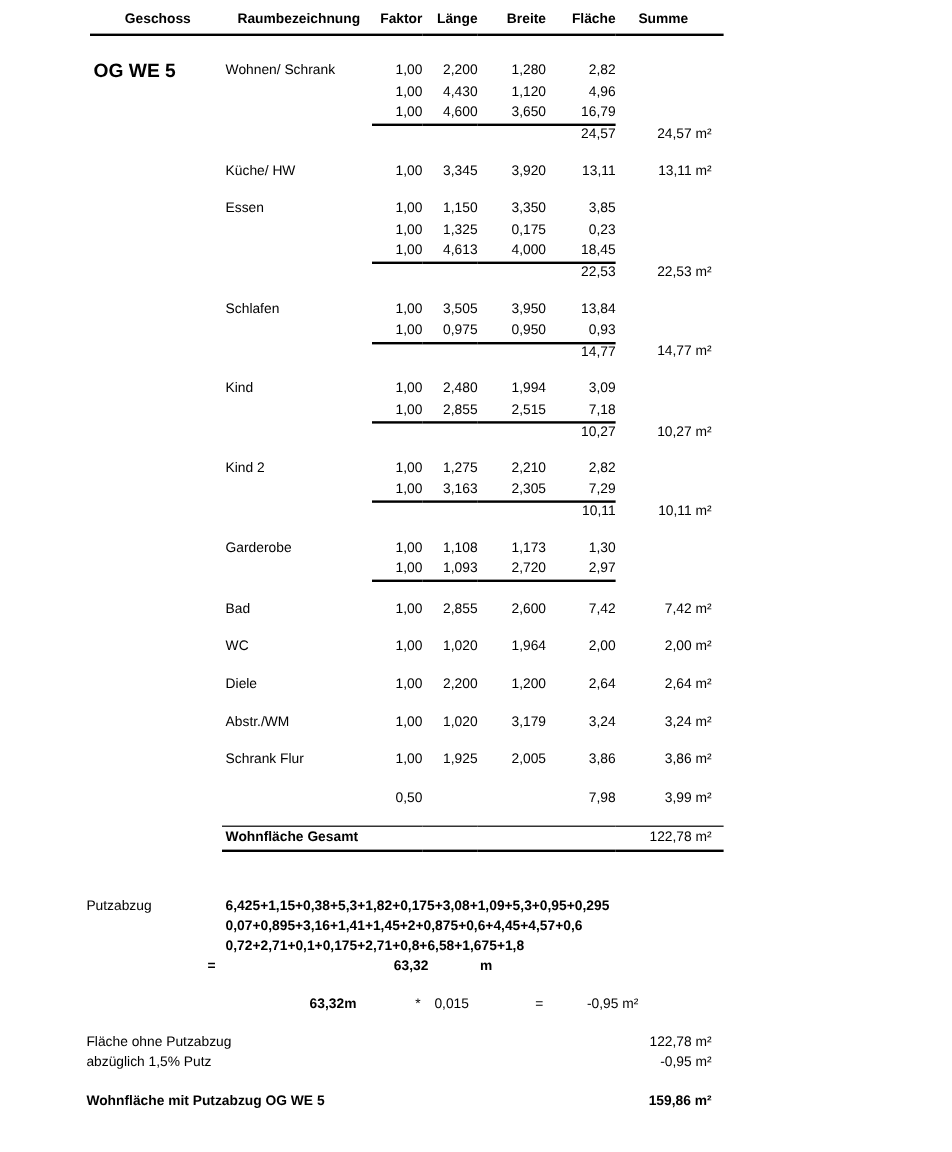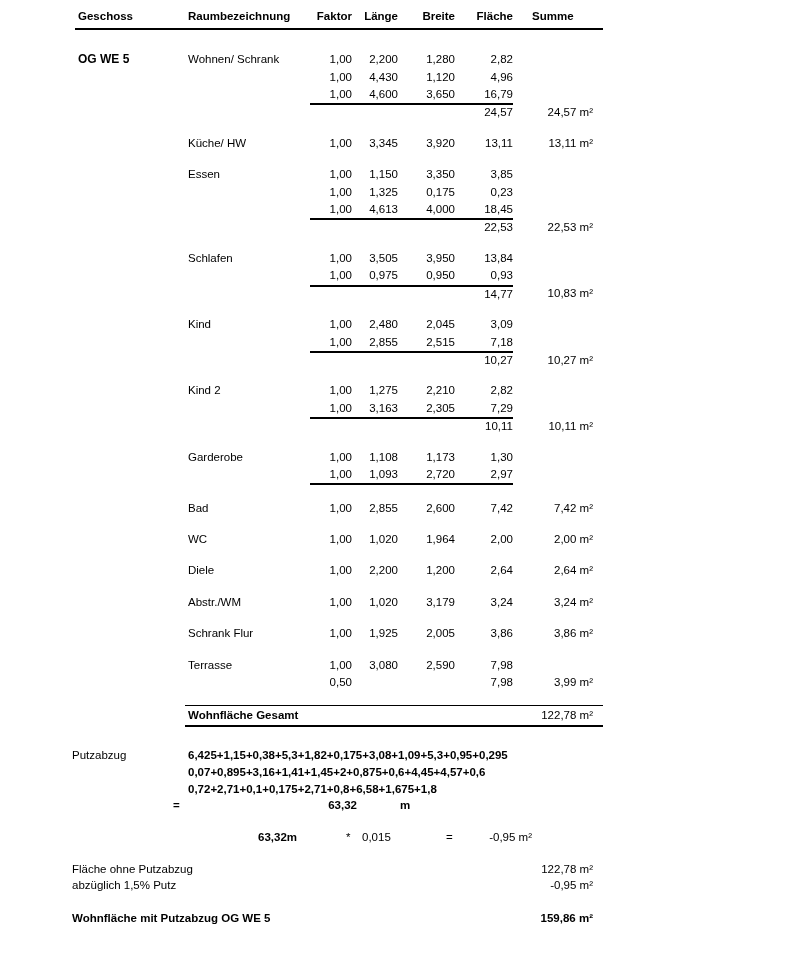--- a/index.html
+++ b/index.html
@@ -6,28 +6,28 @@
   .page{
     position:relative;width:793px;height:960px;background:#ffffff;
     font-family:"Liberation Sans","DejaVu Sans",sans-serif;
     font-size:11.5px;color:#000;overflow:hidden;
   }
   table.calc{
     position:absolute;left:75px;top:8px;width:528px;
     border-collapse:collapse;table-layout:fixed;font-size:11.5px;color:#000;
   }
   th{font-weight:bold;border-bottom:2px solid #000;padding:2px 0 5px 0;line-height:13px;vertical-align:bottom;font-size:11.5px;}
-  th.h-left{text-align:left;padding-left:3px;}
+  th.h-left{text-align:center;padding-left:3px;}
   th.h-num{text-align:right;}
   th.h-summe{text-align:left;padding-left:19px;}
   tbody td{padding:0;line-height:13px;vertical-align:middle;height:17.4px;}
   tr.sp-top td{height:21px;}
   tr.spacer td{height:14px;}
   tr.subrow td{height:15.5px;}
-  .c1{text-align:left;padding-left:3px;font-weight:bold;font-size:12px;}
+  .c1{text-align:left;padding-left:3px;font-weight:bold;font-size:16px;}
   .c2{text-align:left;padding-left:3px;}
   .num{text-align:right;}
   .summe{text-align:right;padding-right:10px;}
   .sumline{border-bottom:2px solid #000;}
   .tline{border-top:1px solid #000;border-bottom:2.5px solid #000;}
   tr.totalrow td{height:19px;margin-left:44px;}
   .bold{font-weight:bold;}
   .abs{position:absolute;white-space:nowrap;line-height:14px;}
   .ra{text-align:right;}
 </style>
@@ -169,31 +169,31 @@
           <td class="num sumline">0,93</td>
           <td class="summe"></td>
         </tr>
         <tr class="subrow">
           <td class="c1"></td>
           <td class="c2"></td>
           <td class="num"></td>
           <td class="num"></td>
           <td class="num"></td>
           <td class="num">14,77</td>
-          <td class="summe">10,83 m²</td>
+          <td class="summe">14,77 m²</td>
         </tr>
         <tr class="spacer">
           <td colspan="7"></td>
         </tr>
         <tr>
           <td class="c1"></td>
           <td class="c2">Kind</td>
           <td class="num">1,00</td>
           <td class="num">2,480</td>
-          <td class="num">2,045</td>
+          <td class="num">1,994</td>
           <td class="num">3,09</td>
           <td class="summe"></td>
         </tr>
         <tr>
           <td class="c1"></td>
           <td class="c2"></td>
           <td class="num sumline">1,00</td>
           <td class="num sumline">2,855</td>
           <td class="num sumline">2,515</td>
           <td class="num sumline">7,18</td>
@@ -314,29 +314,20 @@
           <td class="c1"></td>
           <td class="c2">Schrank Flur</td>
           <td class="num">1,00</td>
           <td class="num">1,925</td>
           <td class="num">2,005</td>
           <td class="num">3,86</td>
           <td class="summe">3,86 m²</td>
         </tr>
         <tr class="spacer">
           <td colspan="7"></td>
-        </tr>
-        <tr>
-          <td class="c1"></td>
-          <td class="c2">Terrasse</td>
-          <td class="num">1,00</td>
-          <td class="num">3,080</td>
-          <td class="num">2,590</td>
-          <td class="num">7,98</td>
-          <td class="summe"></td>
         </tr>
         <tr>
           <td class="c1"></td>
           <td class="c2"></td>
           <td class="num">0,50</td>
           <td class="num"></td>
           <td class="num"></td>
           <td class="num">7,98</td>
           <td class="summe">3,99 m²</td>
         </tr>

